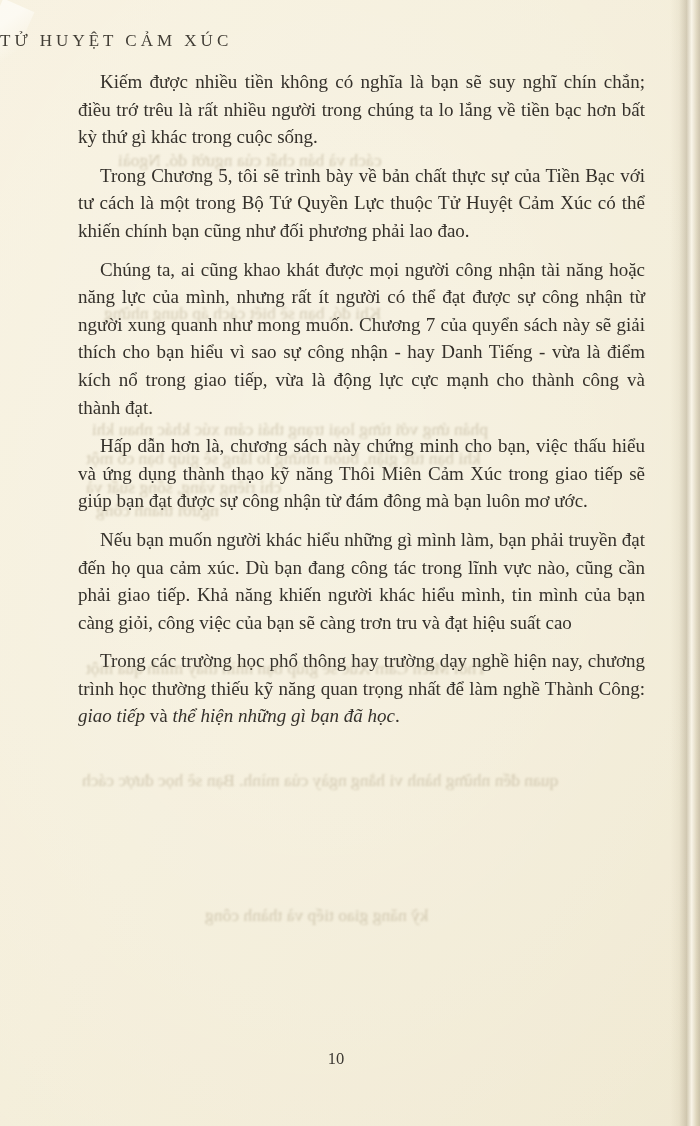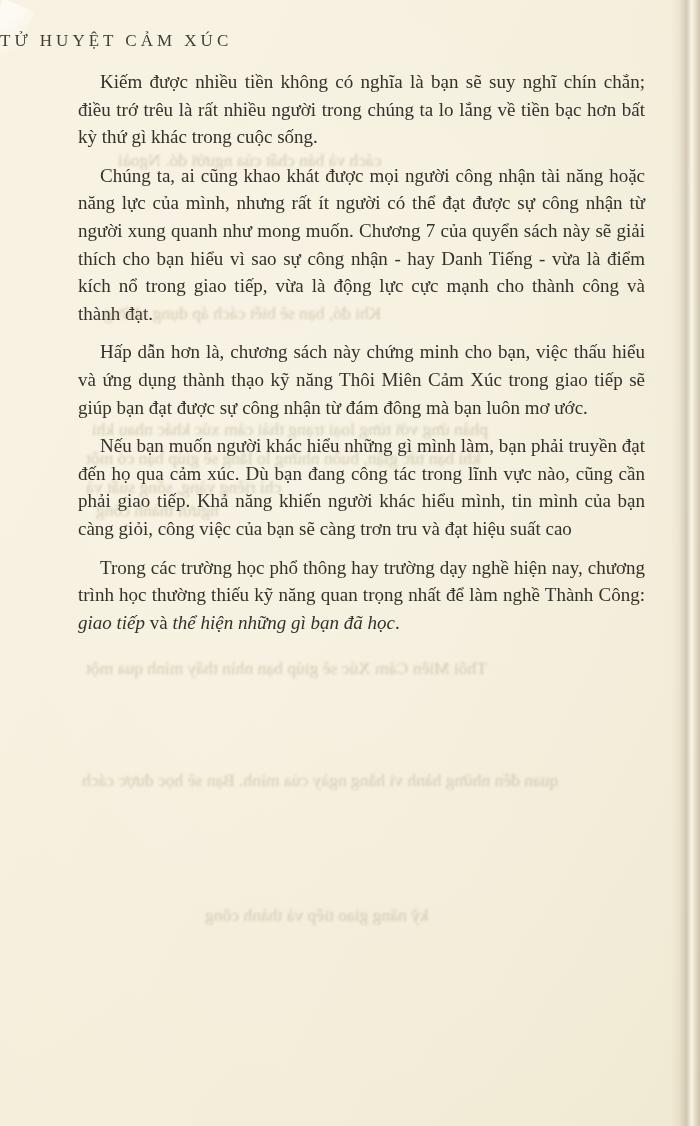--- a/index.html
+++ b/index.html
@@ -111,35 +111,37 @@
 <div class="page">
 
   <div class="corner-fold"></div>
 
   <div class="running-header">TỬ HUYỆT CẢM XÚC</div>
 
   <div class="text-block">
 
     <p>Kiếm được nhiều tiền không có nghĩa là bạn sẽ suy nghĩ chín chắn; điều trớ trêu là rất nhiều người trong chúng ta lo lắng về tiền bạc hơn bất kỳ thứ gì khác trong cuộc sống.</p>
 
+    <p>Trong Chương 5, tôi sẽ trình bày về bản chất thực sự của Tiền Bạc với tư cách là một trong Bộ Tứ Quyền Lực thuộc Tử Huyệt Cảm Xúc có thể khiến chính bạn cũng như đối phương phải lao đao.</p>
 
 
 
 
     <p>Chúng ta, ai cũng khao khát được mọi người công nhận tài năng hoặc năng lực của mình, nhưng rất ít người có thể đạt được sự công nhận từ người xung quanh như mong muốn. Chương 7 của quyển sách này sẽ giải thích cho bạn hiểu vì sao sự công nhận - hay Danh Tiếng - vừa là điểm kích nổ trong giao tiếp, vừa là động lực cực mạnh cho thành công và thành đạt.</p>
 
     <p>Hấp dẫn hơn là, chương sách này chứng minh cho bạn, việc thấu hiểu và ứng dụng thành thạo kỹ năng Thôi Miên Cảm Xúc trong giao tiếp sẽ giúp bạn đạt được sự công nhận từ đám đông mà bạn luôn mơ ước.</p>
 
 
     <p>Nếu bạn muốn người khác hiểu những gì mình làm, bạn phải truyền đạt đến họ qua cảm xúc. Dù bạn đang công tác trong lĩnh vực nào, cũng cần phải giao tiếp. Khả năng khiến người khác hiểu mình, tin mình của bạn càng giỏi, công việc của bạn sẽ càng trơn tru và đạt hiệu suất cao</p>
 
     <p><span>Trong các trường học phổ thông hay trường dạy nghề hiện nay, chương trình học thường thiếu kỹ năng quan trọng nhất để làm nghề Thành Công: </span><em>giao tiếp</em><span> và </span><em>thể hiện những gì bạn đã học</em><span>.</span></p>
 
   </div>
 
+  <div class="page-number">10</div>
 
   <div class="edge-shadow"></div>
 
 <div class="ghost" style="top: 150px; left: 118px;">cách và bản chất của người đó. Ngoài</div>
     <div class="ghost" style="top: 303px; left: 104px;">Khi đó, bạn sẽ biết cách áp dụng những</div>
     <div class="ghost" style="top: 419px; left: 92px;">phản ứng với từng loại trạng thái cảm xúc khác nhau khi</div>
     <div class="ghost" style="top: 448px; left: 86px;">khi bạn tức giận, buồn những lo lắng sẽ giúp bạn có một</div>
     <div class="ghost" style="top: 477px; left: 86px;">chỉ riêng vàng, sống suất và</div>
     <div class="ghost" style="top: 500px; left: 96px;">người thành công</div>
     <div class="ghost" style="top: 658px; left: 86px;">Thôi Miên Cảm Xúc sẽ giúp bạn nhìn thấy mình qua một</div>

